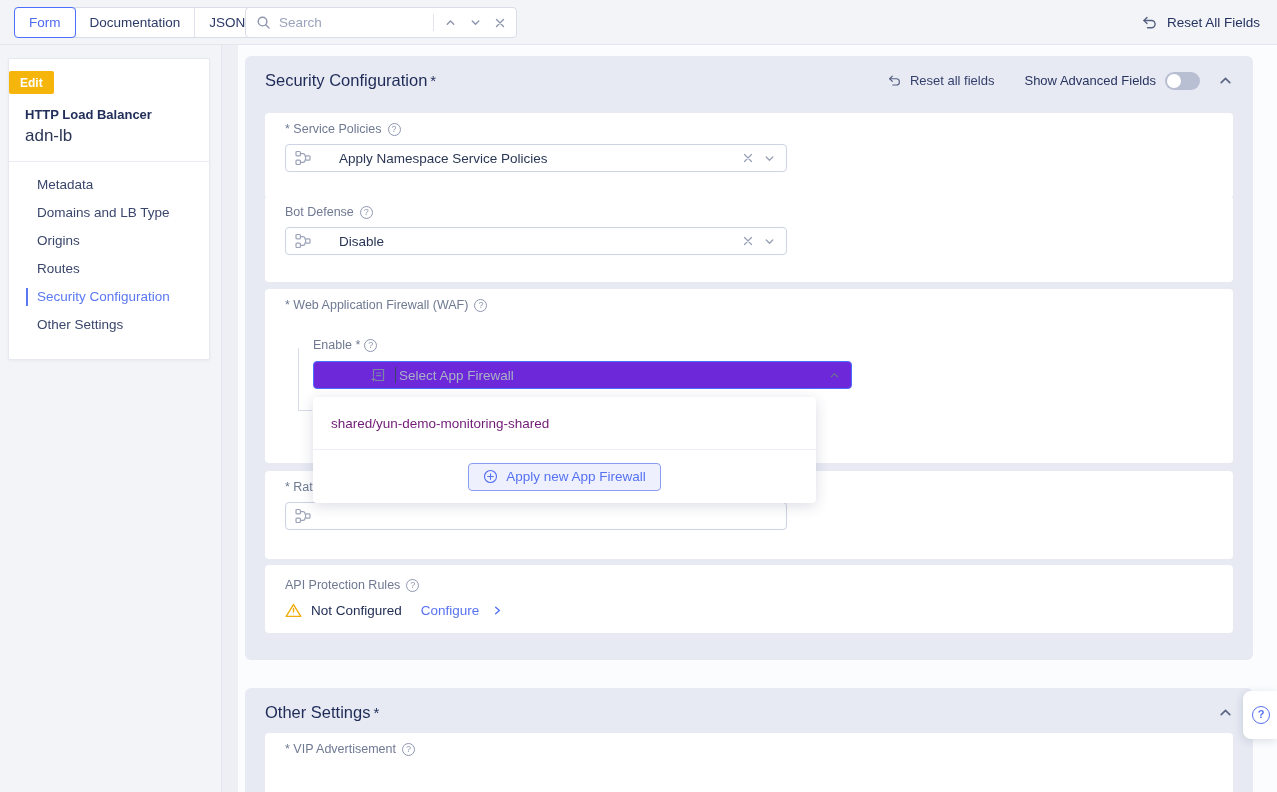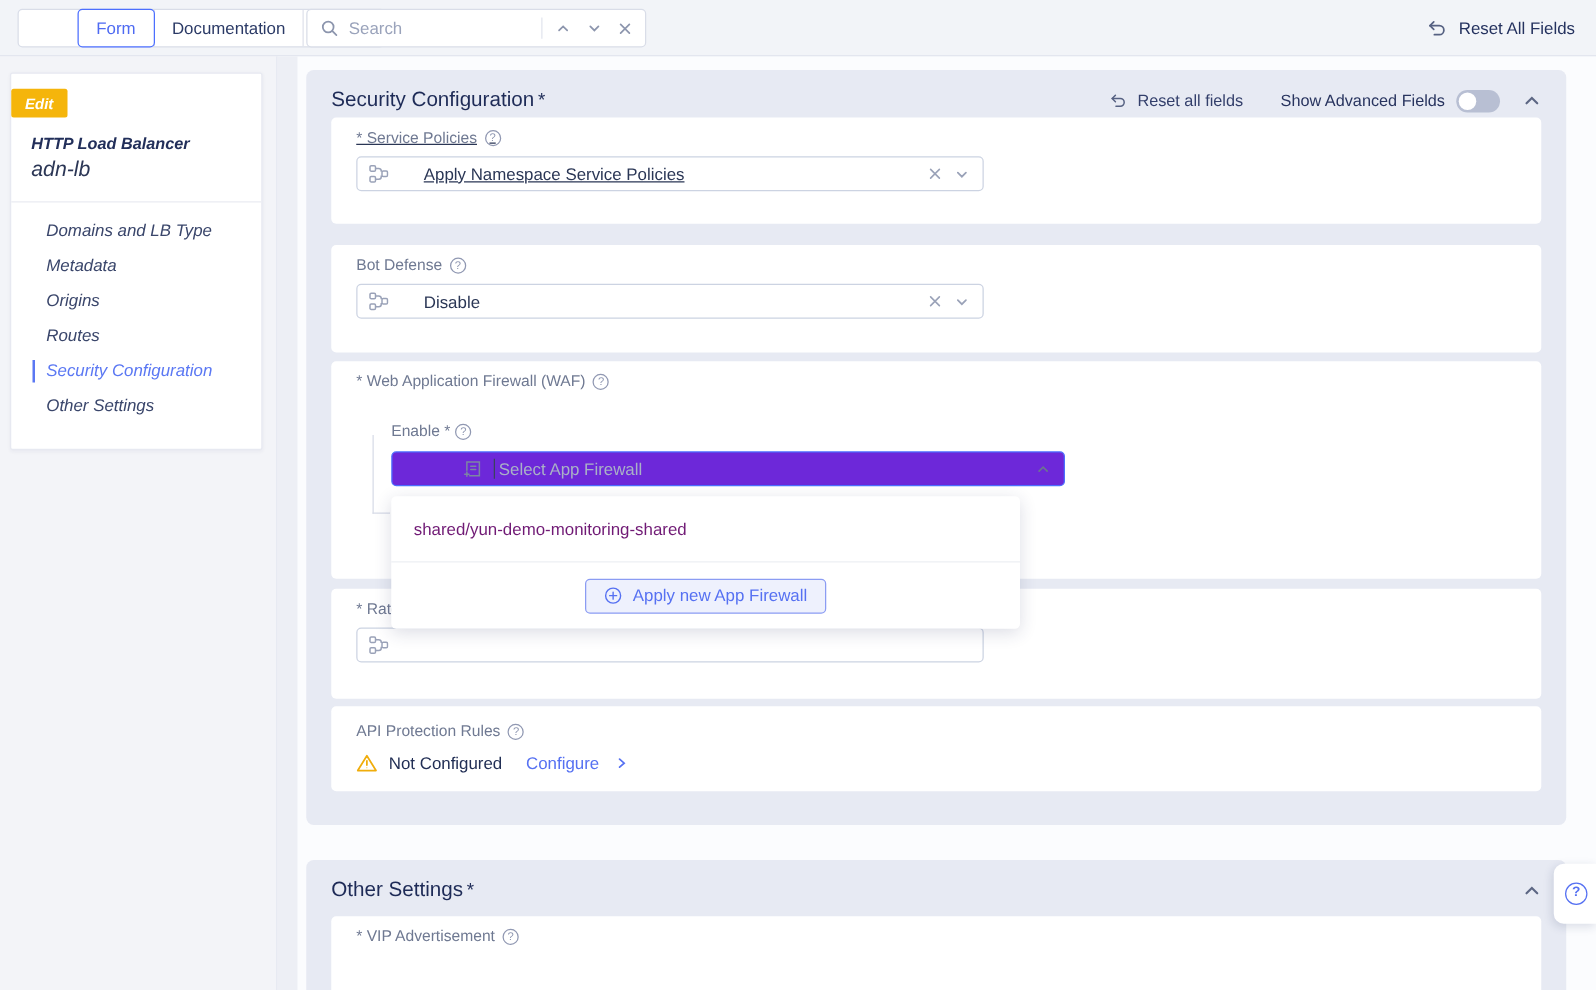--- a/index.html
+++ b/index.html
@@ -2,34 +2,34 @@
 <html><head>
 <meta charset="utf-8">
 <style>
   * { box-sizing: border-box; margin: 0; padding: 0; }
   html,body { width:1277px; height:792px; overflow:hidden; }
   body { font-family:"Liberation Sans", sans-serif; background:#fbfcfe; color:#2a3655; position:relative; }
   svg { display:block; }
 
   
   .topbar { position:absolute; top:0; left:0; width:1277px; height:45px; background:#f2f4f8; border-bottom:1px solid #e3e6ef; z-index:20; }
-  .tabs { position:absolute; left:14px; top:7px; height:31px; display:flex; align-items:stretch; background:#fff; border:1px solid #d9dde8; border-radius:4px;padding-left:48px; }
+  .tabs { position:absolute; left:14px; top:7px; height:31px; display:flex; align-items:stretch; background:#fff; border:1px solid #d9dde8; border-radius:4px; }
   .tab { display:flex; align-items:center; padding:0 14px; font-size:13.5px; color:#2b3a66; cursor:pointer; }
   .tab + .tab { border-left:1px solid #dfe2ec; }
   .tab.active { margin:-1px; border:1px solid #4c6fff; border-radius:4px; color:#4e6af2; background:#fff; position:relative; z-index:2; }
   .search { position:absolute; left:245px; top:7px; width:272px; height:31px; background:#fff; border:1px solid #d9dde8; border-radius:4px; display:flex; align-items:center; }
   .search .mag { color:#8c95ad; margin:0 8px 0 10px; }
   .search .ph { font-size:13.5px; color:#9aa3bb; flex:1; }
   .search .vdiv { width:1px; height:17px; background:#e2e5ee; margin-right:4px; }
   .sbtn { padding:4px 6px; color:#8c95ad; cursor:pointer; display:flex; align-items:center; }
   .reset-all { position:absolute; right:17px; top:0; height:45px; display:flex; align-items:center; gap:9px; color:#25325f; font-size:13.5px; cursor:pointer; }
   .reset-all .ric { color:#566182; }
 
   
-  .sidebar { position:absolute; left:0; top:45px; width:222px; height:747px; background:#f3f4f8; border-right:1px solid #e3e6ef; z-index:10;font-style:italic; }
+  .sidebar { position:absolute; left:0; top:45px; width:222px; height:747px; background:#f3f4f8; border-right:1px solid #e3e6ef; z-index:10; }
   .side-card { position:absolute; left:8px; top:13px; width:202px; background:#fff; border:1px solid #e7e9f1; border-radius:2px; box-shadow:0 1px 3px rgba(30,40,90,.05); padding-bottom:20px; }
   .badge { display:inline-block; margin-top:12px; background:#f5b50b; color:#fff; font-weight:bold; font-size:12px; line-height:1; padding:6px 11px 5px; border-radius:2px; }
   .obj-type { margin:13px 16px 0; font-weight:bold; font-size:13px; color:#222f5a; }
   .obj-name { margin:4px 16px 0; font-size:17px; color:#2b3655; }
   .side-divider { margin-top:15px; border-top:1px solid #eaecf2; }
   .nav { padding-top:9px; }
   .nav-item { position:relative; padding:6px 12px 7px 28px; font-size:13.5px; color:#3a466b; cursor:pointer; }
   .nav-item.active { color:#5b78f3; }
   .nav-item.active::before { content:""; position:absolute; left:17px; top:5px; bottom:5px; width:2px; background:#5b78f3; }
 
@@ -43,21 +43,21 @@
   .card-title { font-size:16.5px; color:#1e2b57; font-weight:500; }
   .req { font-size:15px; color:#1e2b57; margin-left:3px; }
   .hdr-right { margin-left:auto; display:flex; align-items:center; }
   .reset-sec { display:flex; align-items:center; gap:8px; font-size:13px; color:#333f6b; cursor:pointer; }
   .adv-label { margin-left:30px; font-size:13px; color:#28345f; }
   .toggle { margin-left:9px; width:35px; height:18px; border-radius:9px; background:#b8bfd3; position:relative; cursor:pointer; }
   .toggle .knob { position:absolute; left:2px; top:2px; width:14px; height:14px; border-radius:50%; background:#fff; }
   .chev-btn { margin-left:18px; color:#5d6784; cursor:pointer; display:flex; }
 
   .fbox { position:absolute; left:20px; right:20px; background:#fff; border-radius:4px; padding:8px 20px 0; }
-  .b1 { top:38px;  height:85px;text-decoration:underline; }
+  .b1 { top:57px;  height:85px; }
   .b2 { top:140px; height:86px; }
   .b3 { top:233px; height:174px; z-index:3; }
   .b4 { top:415px; height:88px; z-index:1; }
   .b5 { top:509px; height:68px; padding-top:12px; }
   .flabel { display:flex; align-items:center; gap:6px; font-size:12.5px; color:#6f7992; height:16px; }
   .qicon { width:13px; height:13px; border:1px solid #9098b2; border-radius:50%; color:#9098b2; font-size:9px; line-height:11px; text-align:center; flex:0 0 13px; }
   .select { margin-top:7px; width:502px; height:28px; border:1px solid #ccd3e2; border-radius:4px; background:#fff; display:flex; align-items:center; cursor:pointer;gap:18px; }
   .sel-icon { color:#9aa2b8; margin:0 10px 0 9px; }
   .sel-value { font-size:13.5px; color:#2a3655; }
   .sel-right { margin-left:auto; display:flex; align-items:center; gap:9px; padding-right:10px; color:#9aa2b8; }
@@ -131,22 +131,22 @@
   </div>
 </div>
 
 <div class="sidebar">
   <div class="side-card">
     <span class="badge">Edit</span>
     <div class="obj-type">HTTP Load Balancer</div>
     <div class="obj-name">adn-lb</div>
     <div class="side-divider"></div>
     <div class="nav">
+      <div class="nav-item">Metadata</div>
       <div class="nav-item">Domains and LB Type</div>
-      <div class="nav-item">Metadata</div>
       <div class="nav-item">Origins</div>
       <div class="nav-item">Routes</div>
       <div class="nav-item active">Security Configuration</div>
       <div class="nav-item">Other Settings</div>
     </div>
   </div>
 </div>
 
 <div class="main">
   <div class="gutter"></div>

